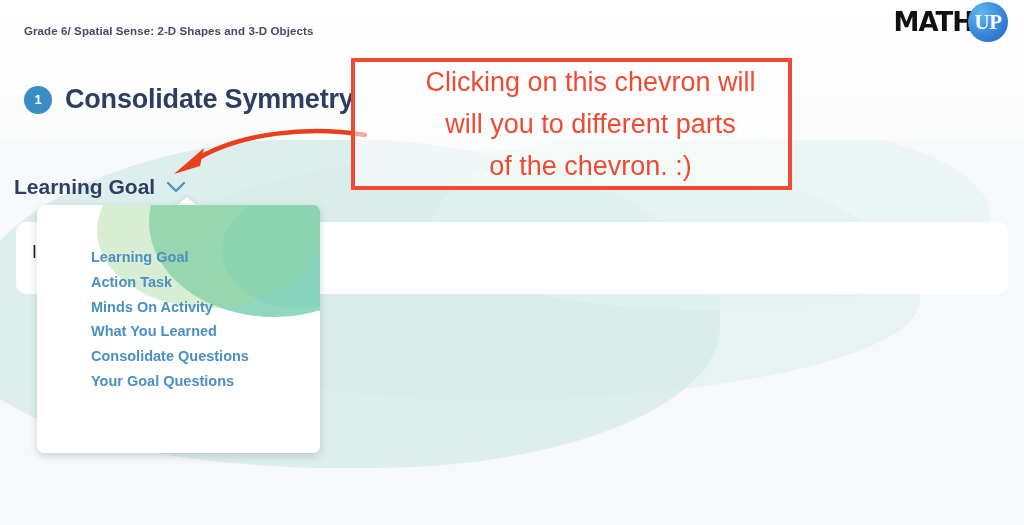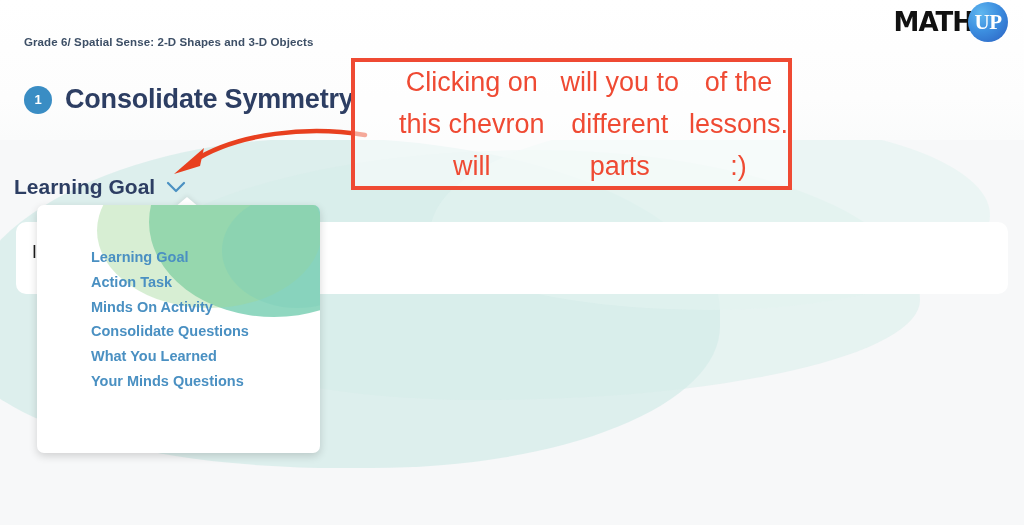--- a/index.html
+++ b/index.html
@@ -19,21 +19,21 @@
            background:rgba(214,238,233,.5); border-radius:52% 48% 55% 45%/55% 60% 40% 45%; }
   .blob-c{ left:430px; top:120px; width:560px; height:190px;
            background:rgba(226,243,240,.6); border-radius:50%/60% 50% 50% 40%; }
 
   
   .header-band{ position:absolute; left:0; top:0; width:1024px; height:140px;
                 background:#fdfdfd; }
   .header-band.soft{ background:linear-gradient(#ffffff 0%, #fdfdfd 70%, #fafbfb 100%); }
 
   
-  .breadcrumb{ position:absolute; left:24px; top:36px;
+  .breadcrumb{ position:absolute; left:24px; top:25px;
                font-size:11.5px; font-weight:bold; color:#3d4f66; letter-spacing:.1px; }
 
   
   .logo{ position:absolute; right:16px; top:2px; display:flex; align-items:center; height:40px; }
   .logo-math{ font-size:26px; font-weight:bold; letter-spacing:-1px; color:#111;
               font-family:"DejaVu Sans", sans-serif; }
   .logo-circle{ width:40px; height:40px; border-radius:50%; margin-left:-5px;
                 background:radial-gradient(circle at 32% 28%, #5fb7ef 0%, #3d8fe0 45%, #2a5fc0 100%);
                 display:flex; align-items:center; justify-content:center; }
   .logo-up{ font-size:21px; font-weight:bold; color:#fff; letter-spacing:-.5px;
@@ -70,21 +70,21 @@
   .dd-list{ position:absolute; left:54px; top:40px; right:0; }
   .dd-item{ font-size:14.5px; font-weight:bold; color:#4a90c2;
             line-height:24.8px; cursor:pointer; white-space:nowrap; }
   .dd-pointer{ position:absolute; left:174px; top:197px; width:0; height:0;
                border-left:13px solid transparent; border-right:13px solid transparent;
                border-bottom:11px solid #fff; filter:drop-shadow(0 -2px 2px rgba(0,0,0,.07)); }
 
   
   .annot-box{ position:absolute; left:351px; top:58px; width:441px; height:132px;
               border:4px solid #ef4a33; background:rgba(255,255,255,.55); }
-  .annot-text{ position:absolute; inset:0; display:flex; flex-direction:row;
+  .annot-text{ position:absolute; inset:0; display:flex; flex-direction:column;
                align-items:center; justify-content:center;
                font-size:27px; line-height:42px; color:#ef4a33; text-align:center;
                font-family:"Liberation Sans", sans-serif;margin-left:38px; }
   .annot-arrow{ position:absolute; left:160px; top:118px; width:210px; height:62px;
                 pointer-events:none; }
 </style>
 </head>
 <body>
 
 <div id="page">
@@ -127,32 +127,32 @@
 
   <div class="dd-pointer"></div>
   <div class="dropdown">
     <div class="dd-blob dd-b1"></div>
     <div class="dd-blob dd-b2"></div>
     <div class="dd-blob dd-b3"></div>
     <div class="dd-list">
       <div class="dd-item">Learning Goal</div>
       <div class="dd-item">Action Task</div>
       <div class="dd-item">Minds On Activity</div>
+      <div class="dd-item">What You Learned</div>
       <div class="dd-item">Consolidate Questions</div>
-      <div class="dd-item">What You Learned</div>
-      <div class="dd-item">Your Minds Questions</div>
+      <div class="dd-item">Your Goal Questions</div>
     </div>
   </div>
 
   <svg class="annot-arrow" viewBox="0 0 210 62">
     <path d="M205 17 C150 8, 78 14, 32 44" stroke="#e8401f" stroke-width="4.5" fill="none" stroke-linecap="round"></path>
     <path d="M14 56 L44 30 L40 48 Z" fill="#e8401f"></path>
   </svg>
 
   <div class="annot-box">
     <div class="annot-text">
       <span>Clicking on this chevron will</span>
       <span>will you to different parts</span>
-      <span>of the lessons. :)</span>
+      <span>of the chevron. :)</span>
     </div>
   </div>
 
 </div>
 
 </body></html>

